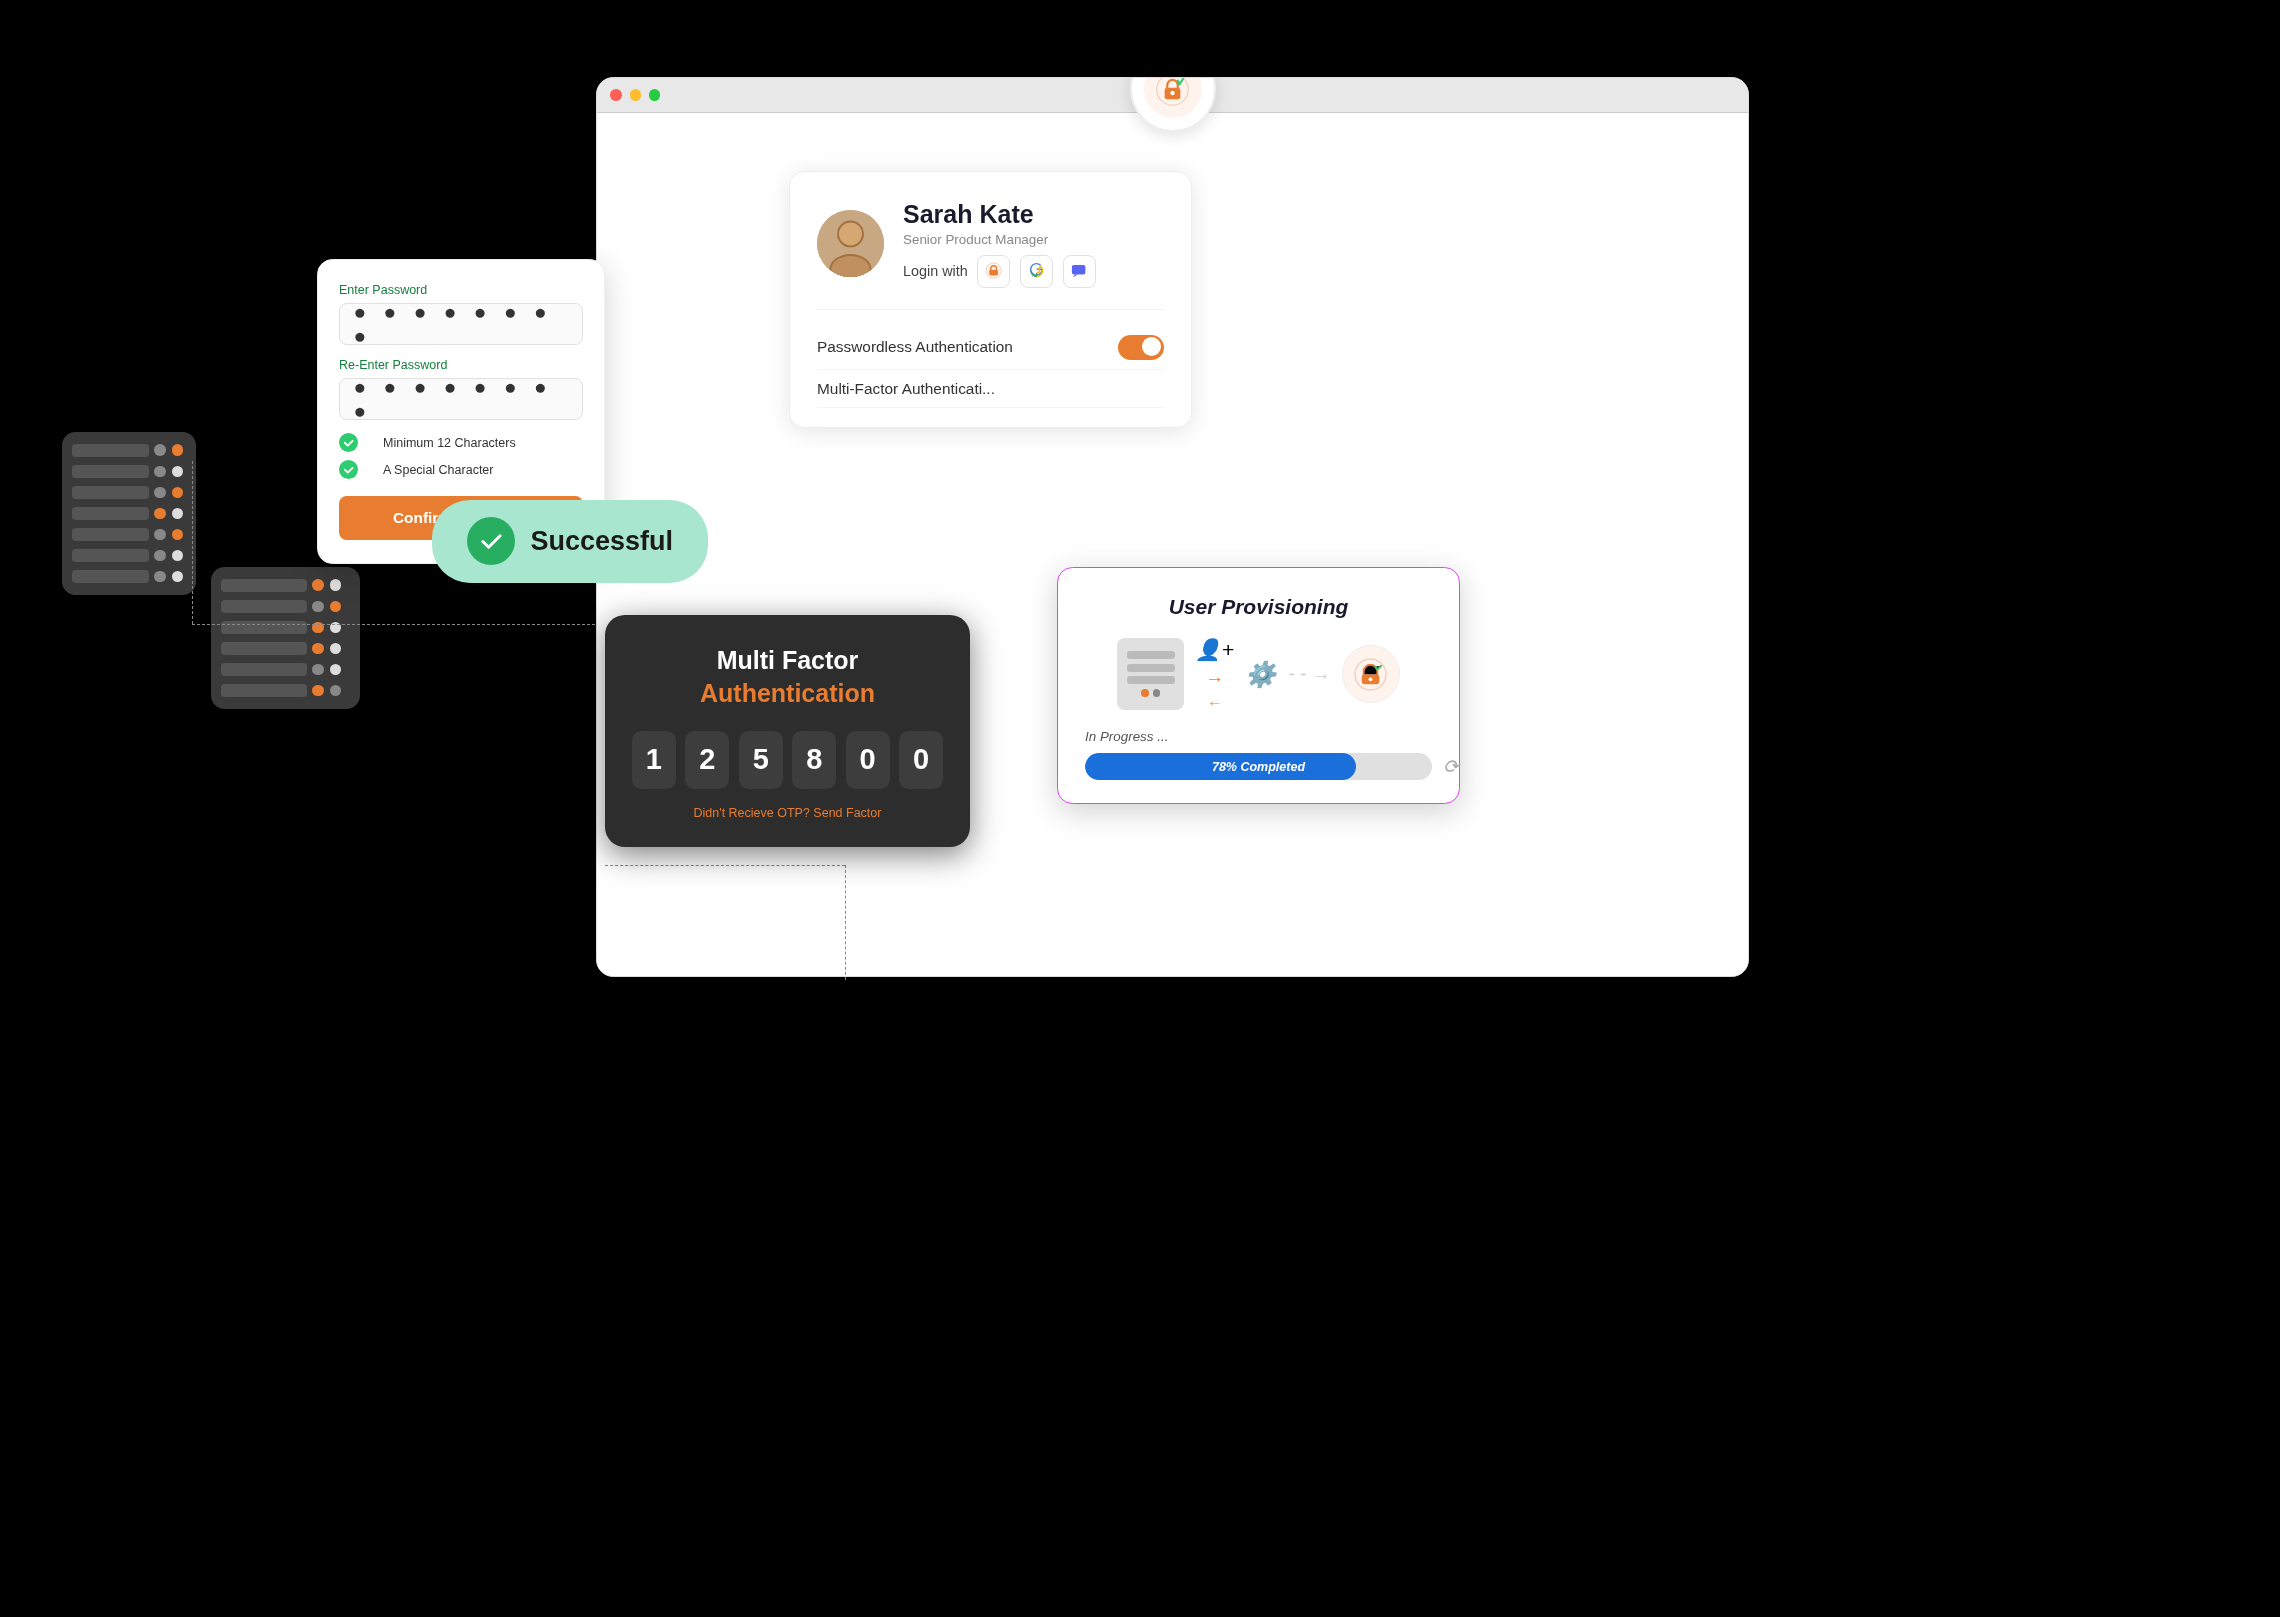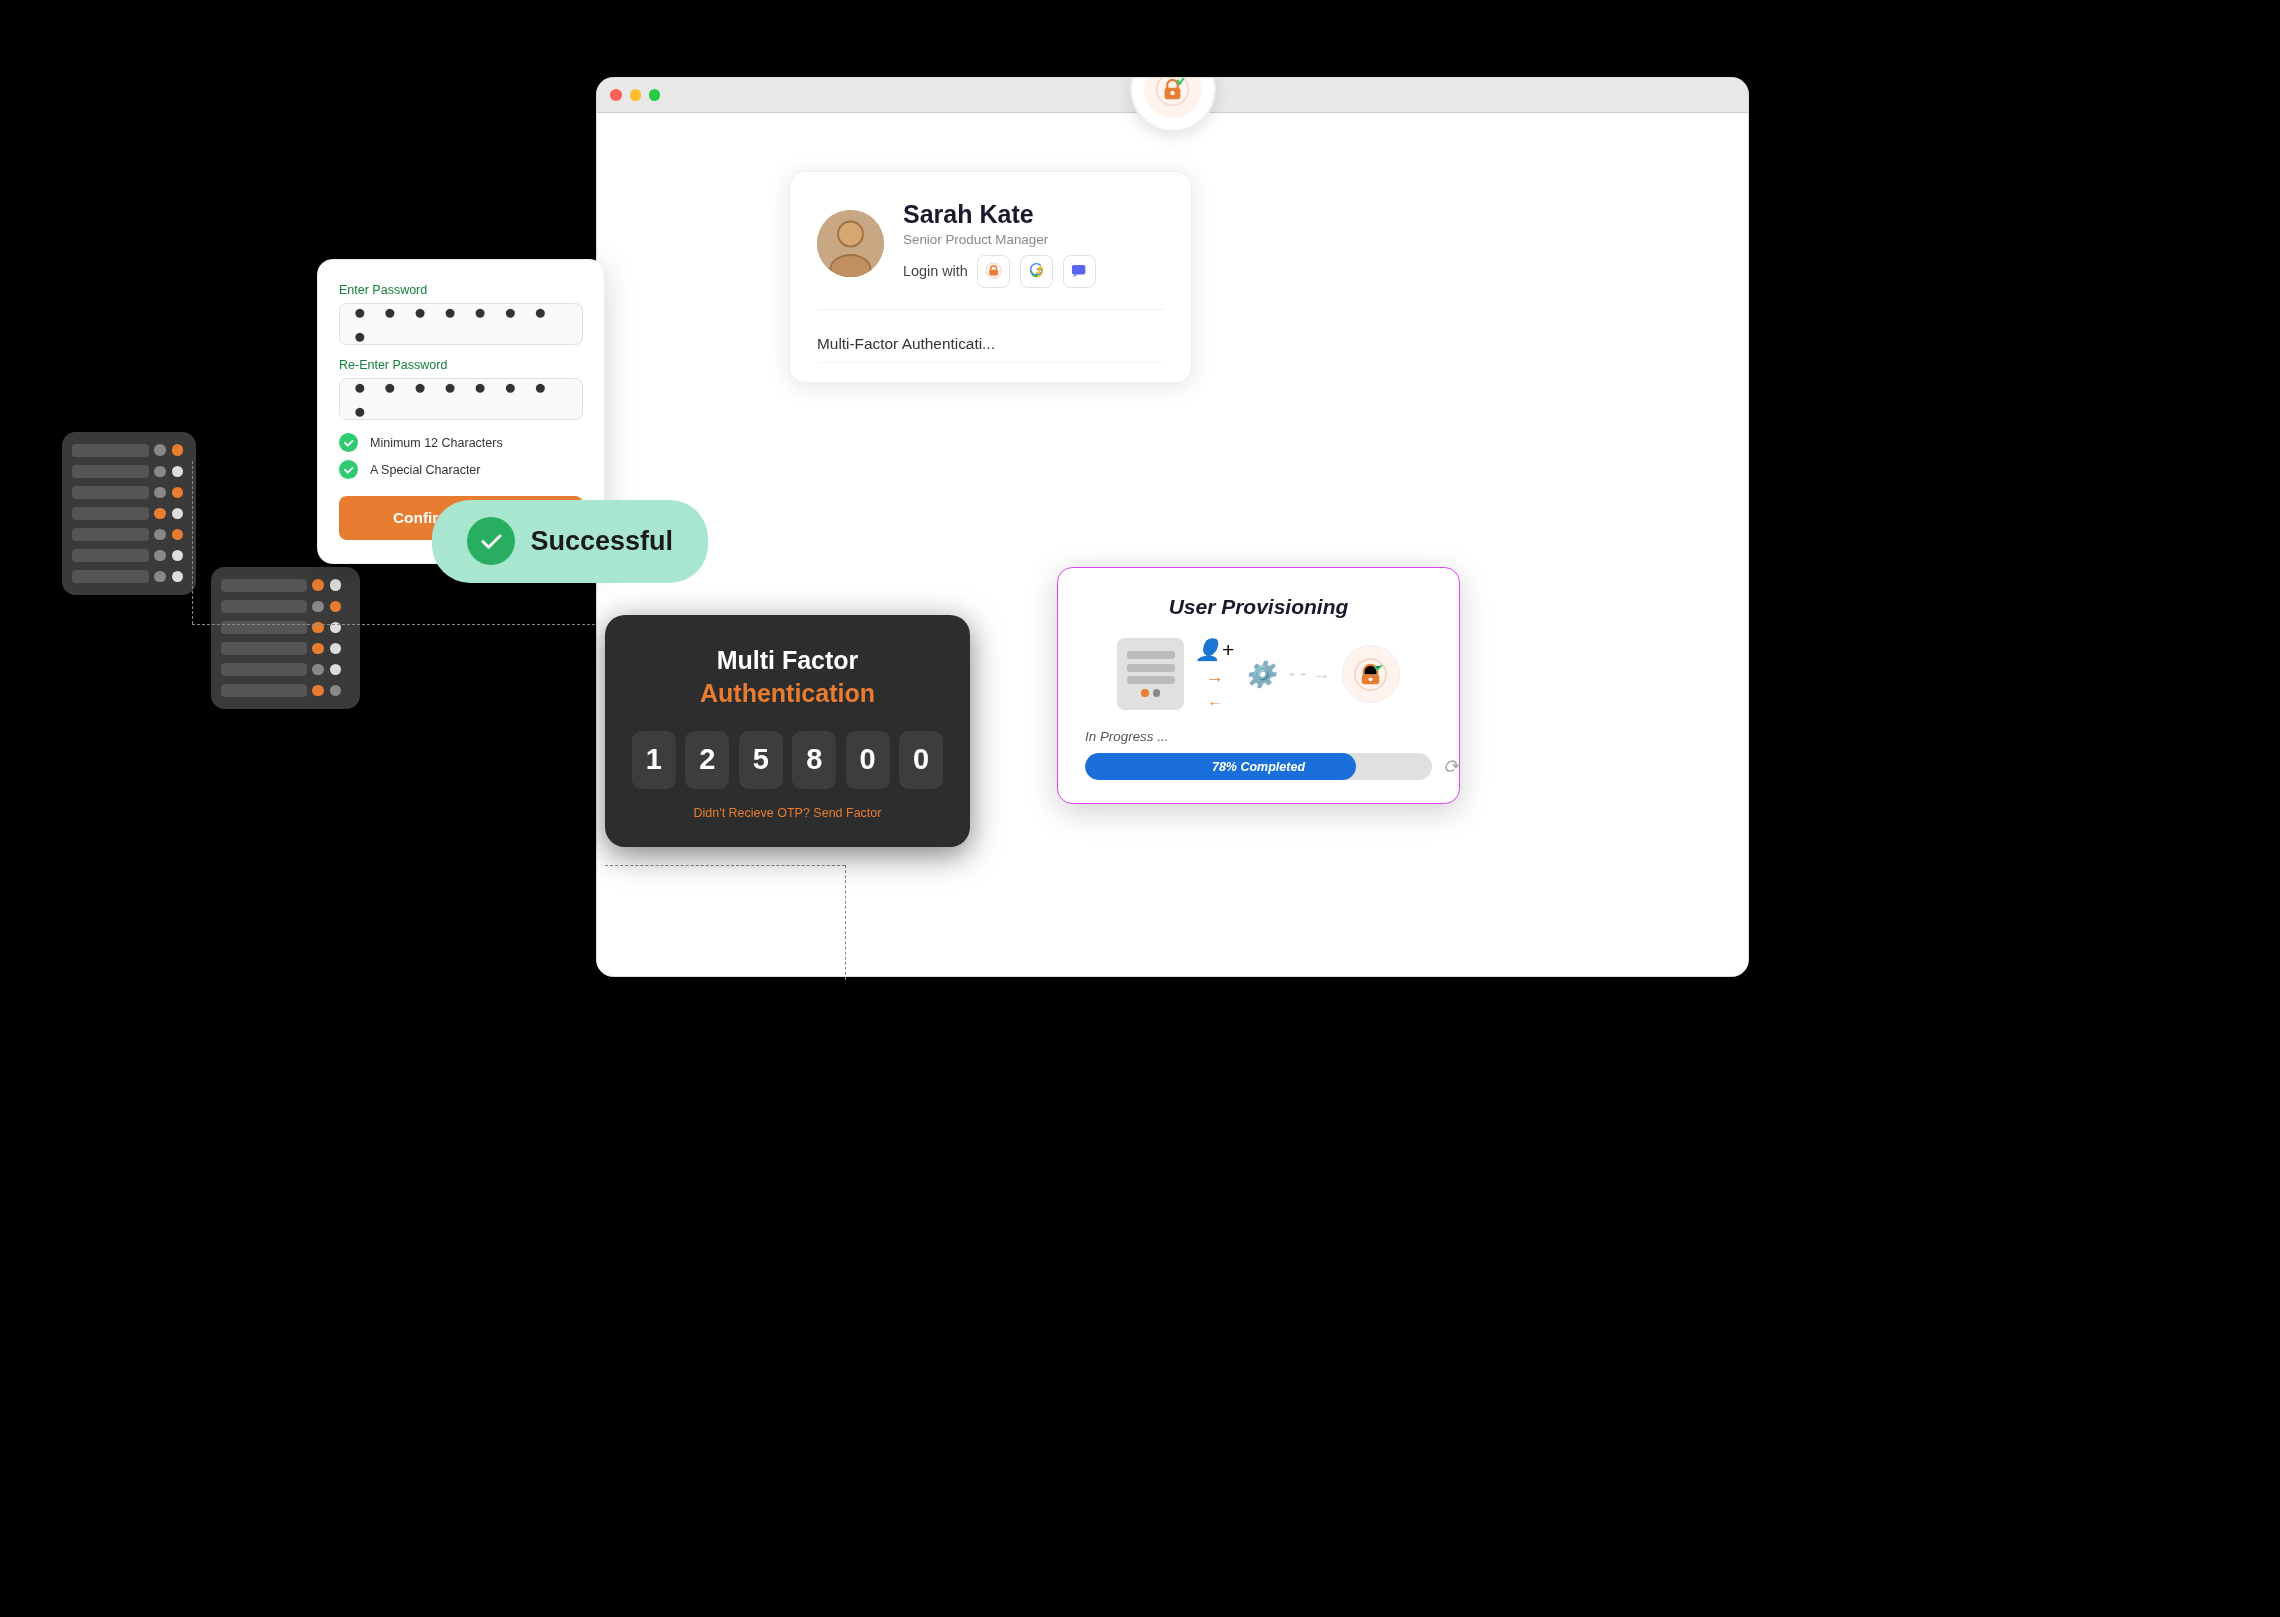--- a/index.html
+++ b/index.html
@@ -190,21 +190,21 @@
       align-items: center;
     }
     .pw-dots {
       font-size: 21px;
       letter-spacing: 5.8px;
       color: #333;
     }
     .pw-check-row {
       display: flex;
       align-items: center;
-      gap: 12px;
+      gap: 25px;
       margin-bottom: 7.7px;
       font-size: 12.5px;
       color: #333;
     }
     .check-circle {
       width: 19px; height: 19px;
       border-radius: 50%;
       background: #2ecc71;
       display: flex; align-items: center; justify-content: center;
       flex-shrink: 0;
@@ -545,20 +545,24 @@
               <svg width="17.3" height="17.3" viewBox="0 0 18 18" fill="none">
                 <rect x="2" y="3" width="14" height="10" rx="2" fill="#5865F2"></rect>
                 <path d="M5 13l-2 3 5-3" fill="#5865F2"></path>
               </svg>
             </div>
           </div>
         </div>
       </div>
       <hr class="profile-divider">
       <div class="profile-row">
+        <span>Passwordless Authentication</span>
+        <div class="toggle"></div>
+      </div>
+      <div class="profile-row">
         <span>Multi-Factor Authenticati...</span>
       </div>
     </div>
 
   </div>
 </div>
 
 <div class="password-card" style="position:absolute;top:259px;left:317px;">
   <div class="pw-label">Enter Password</div>
   <div class="pw-input">

